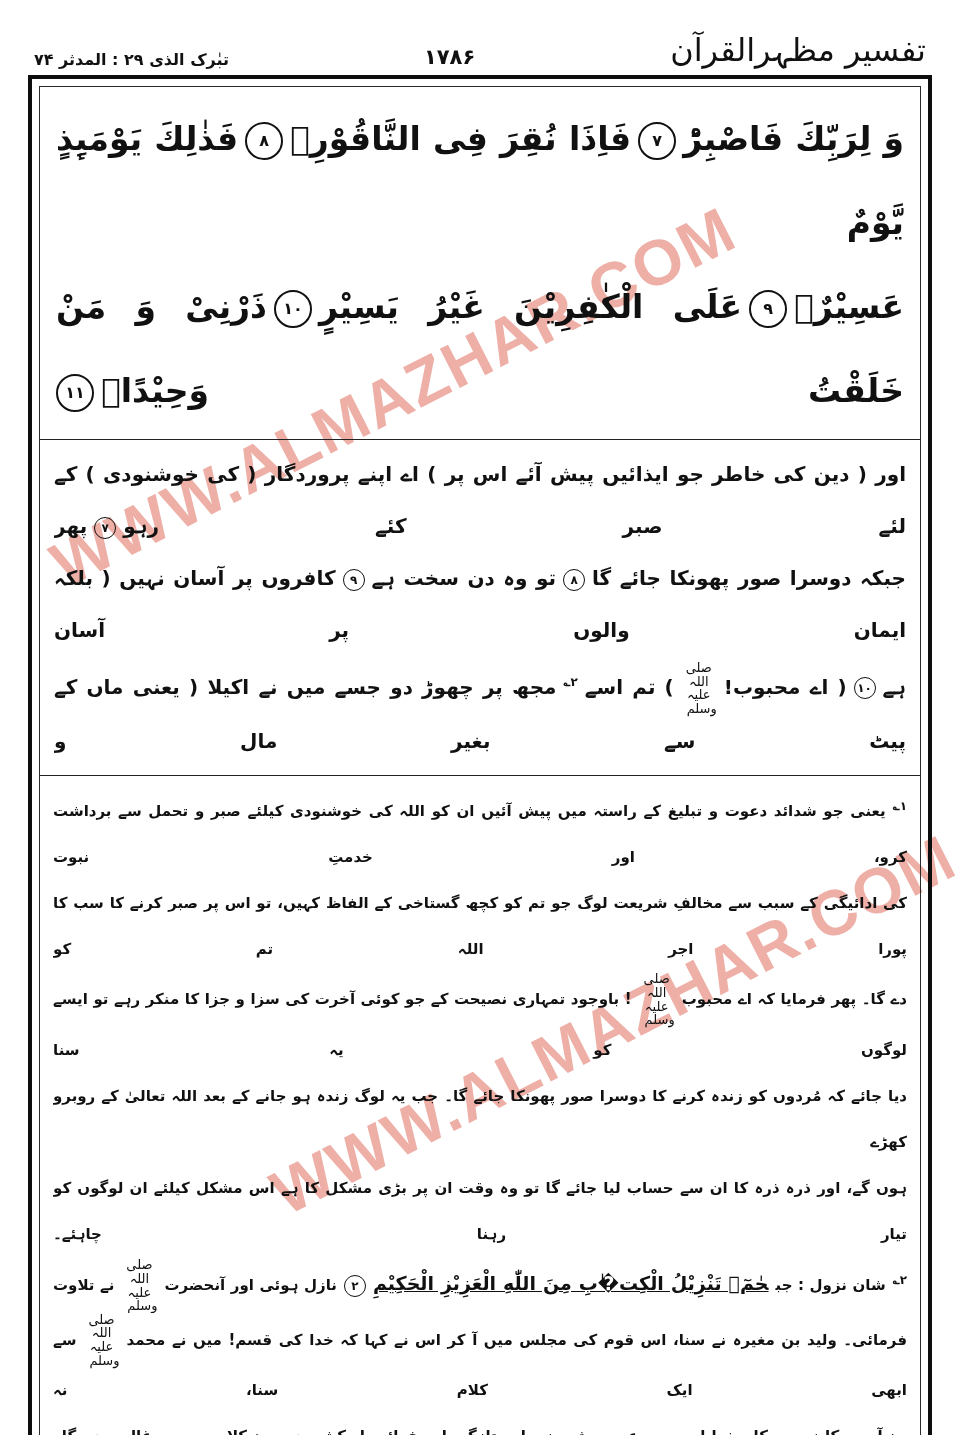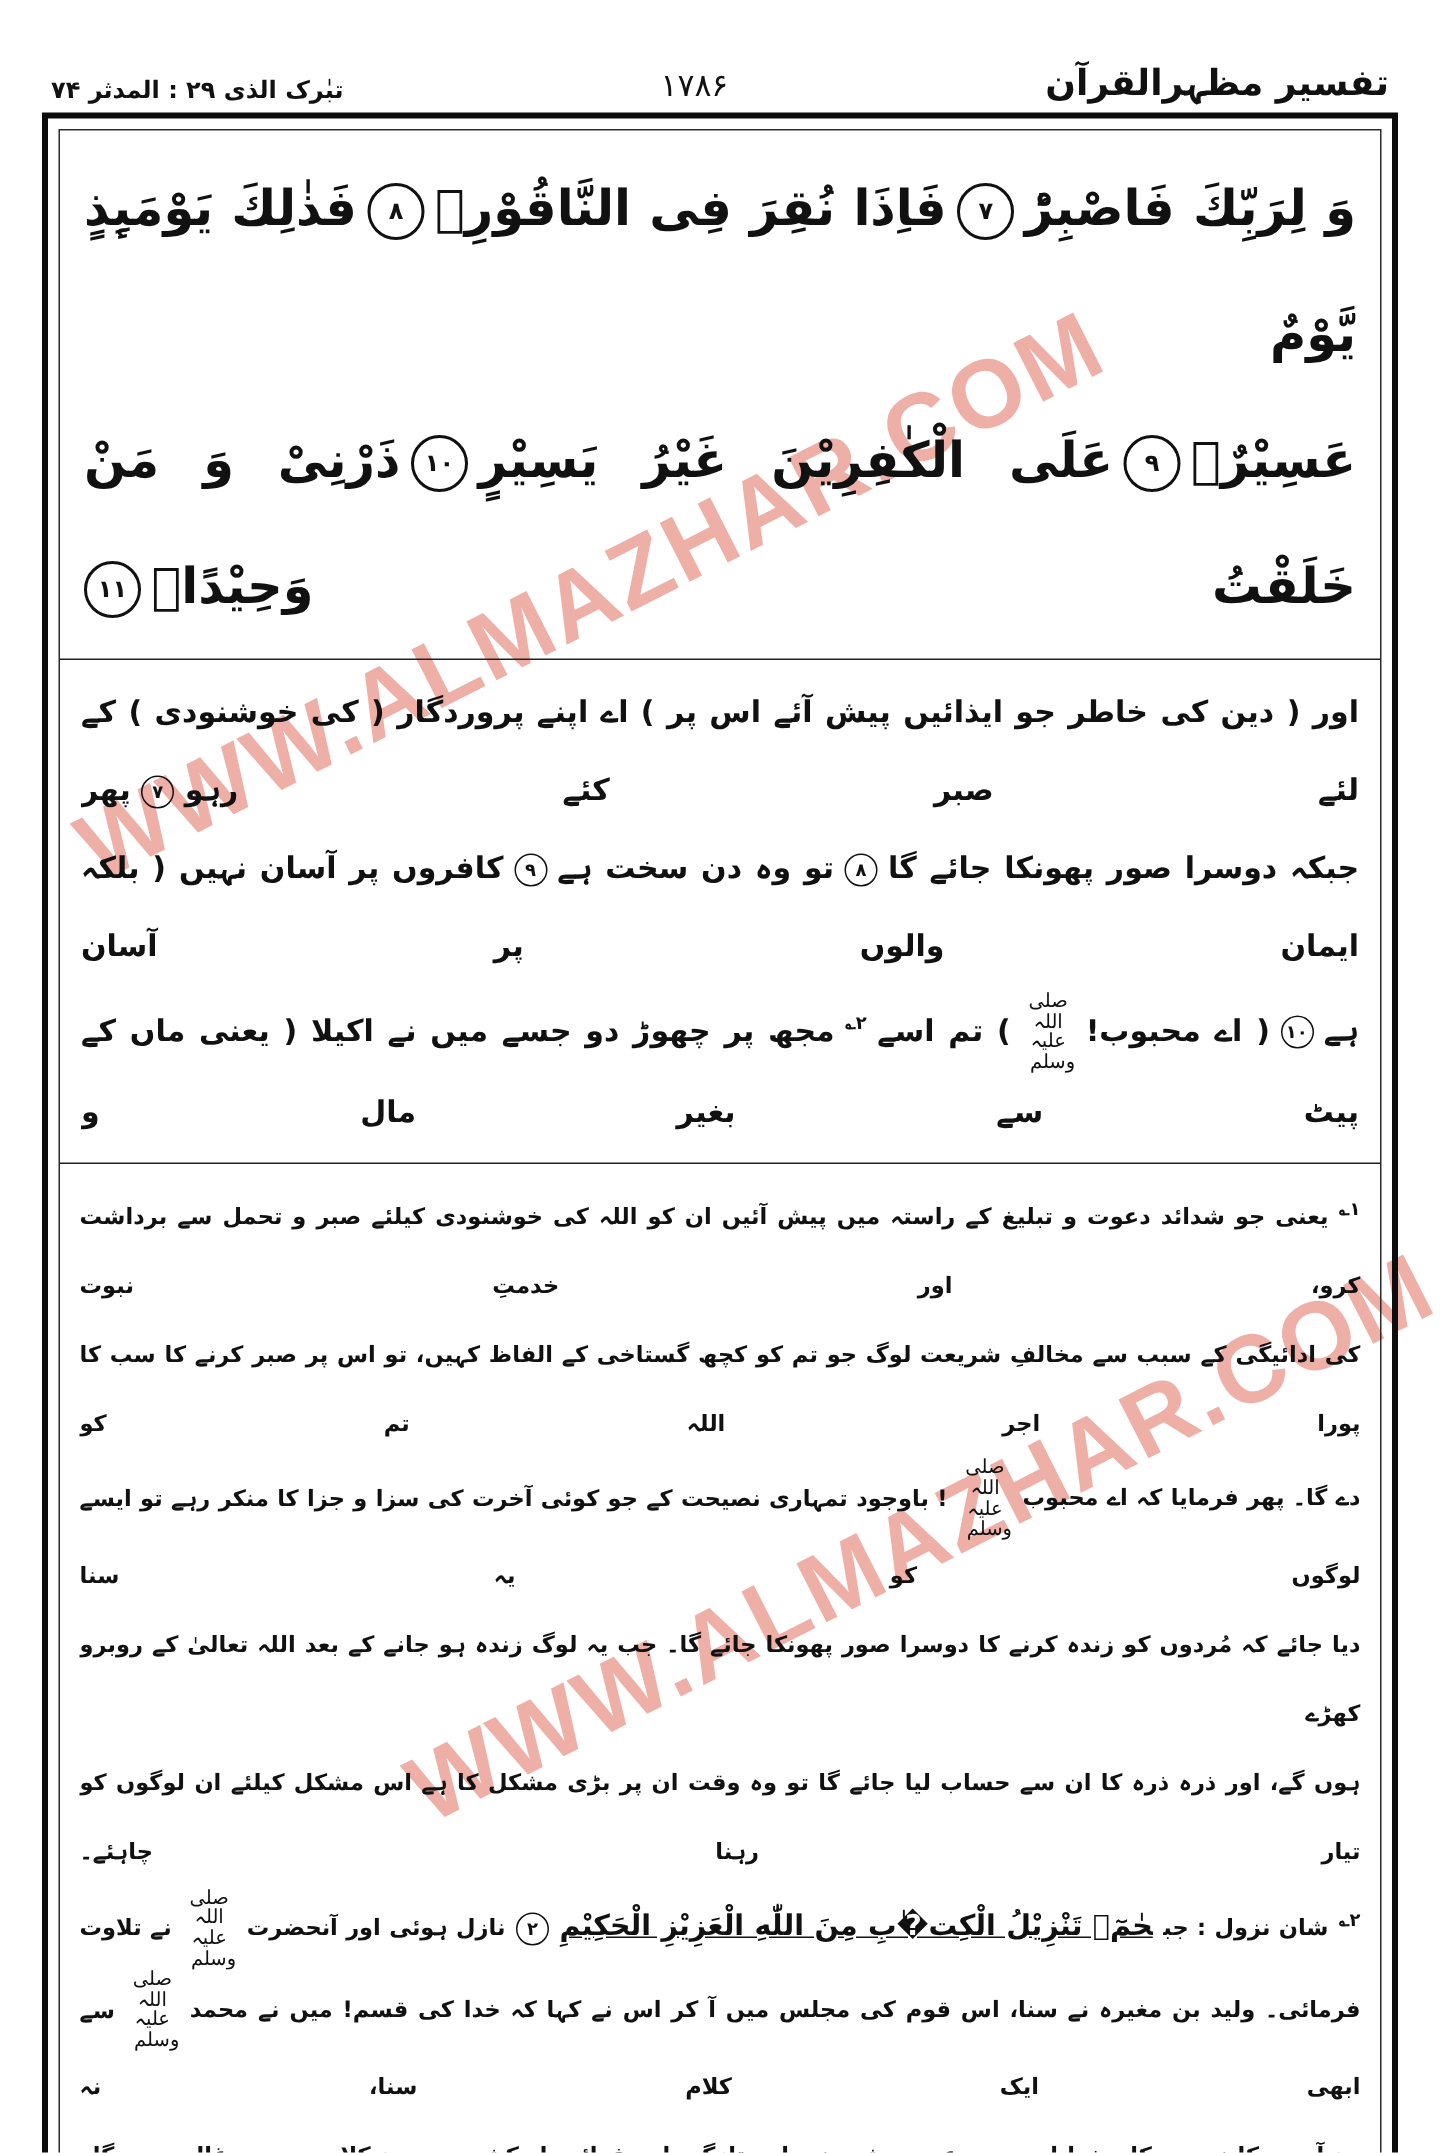--- a/index.html
+++ b/index.html
@@ -11,22 +11,22 @@
     position:relative;
     overflow:hidden;
   }
   .page{position:relative;width:960px;height:1435px;}
   
   .header{
     direction:rtl;
     display:flex;justify-content:space-between;align-items:flex-end;
     padding:20px 34px 6px 34px;
   }
-  .header .title{font-size:24px;font-weight:bold;}
-  .header .pageno{font-size:21px;font-weight:normal;letter-spacing:2px;}
+  .header .title{font-size:32px;font-weight:normal;}
+  .header .pageno{font-size:21px;font-weight:bold;letter-spacing:2px;}
   .header .juz{font-size:16px;font-weight:bold;margin-top:30px;}
   
   .frame{
     position:relative;z-index:1;
     margin:0 28px;
     border:4px solid #0d0d0d;
     background:transparent;
   }
   .frame-inner{
     border:1px solid #2b2b2b;

